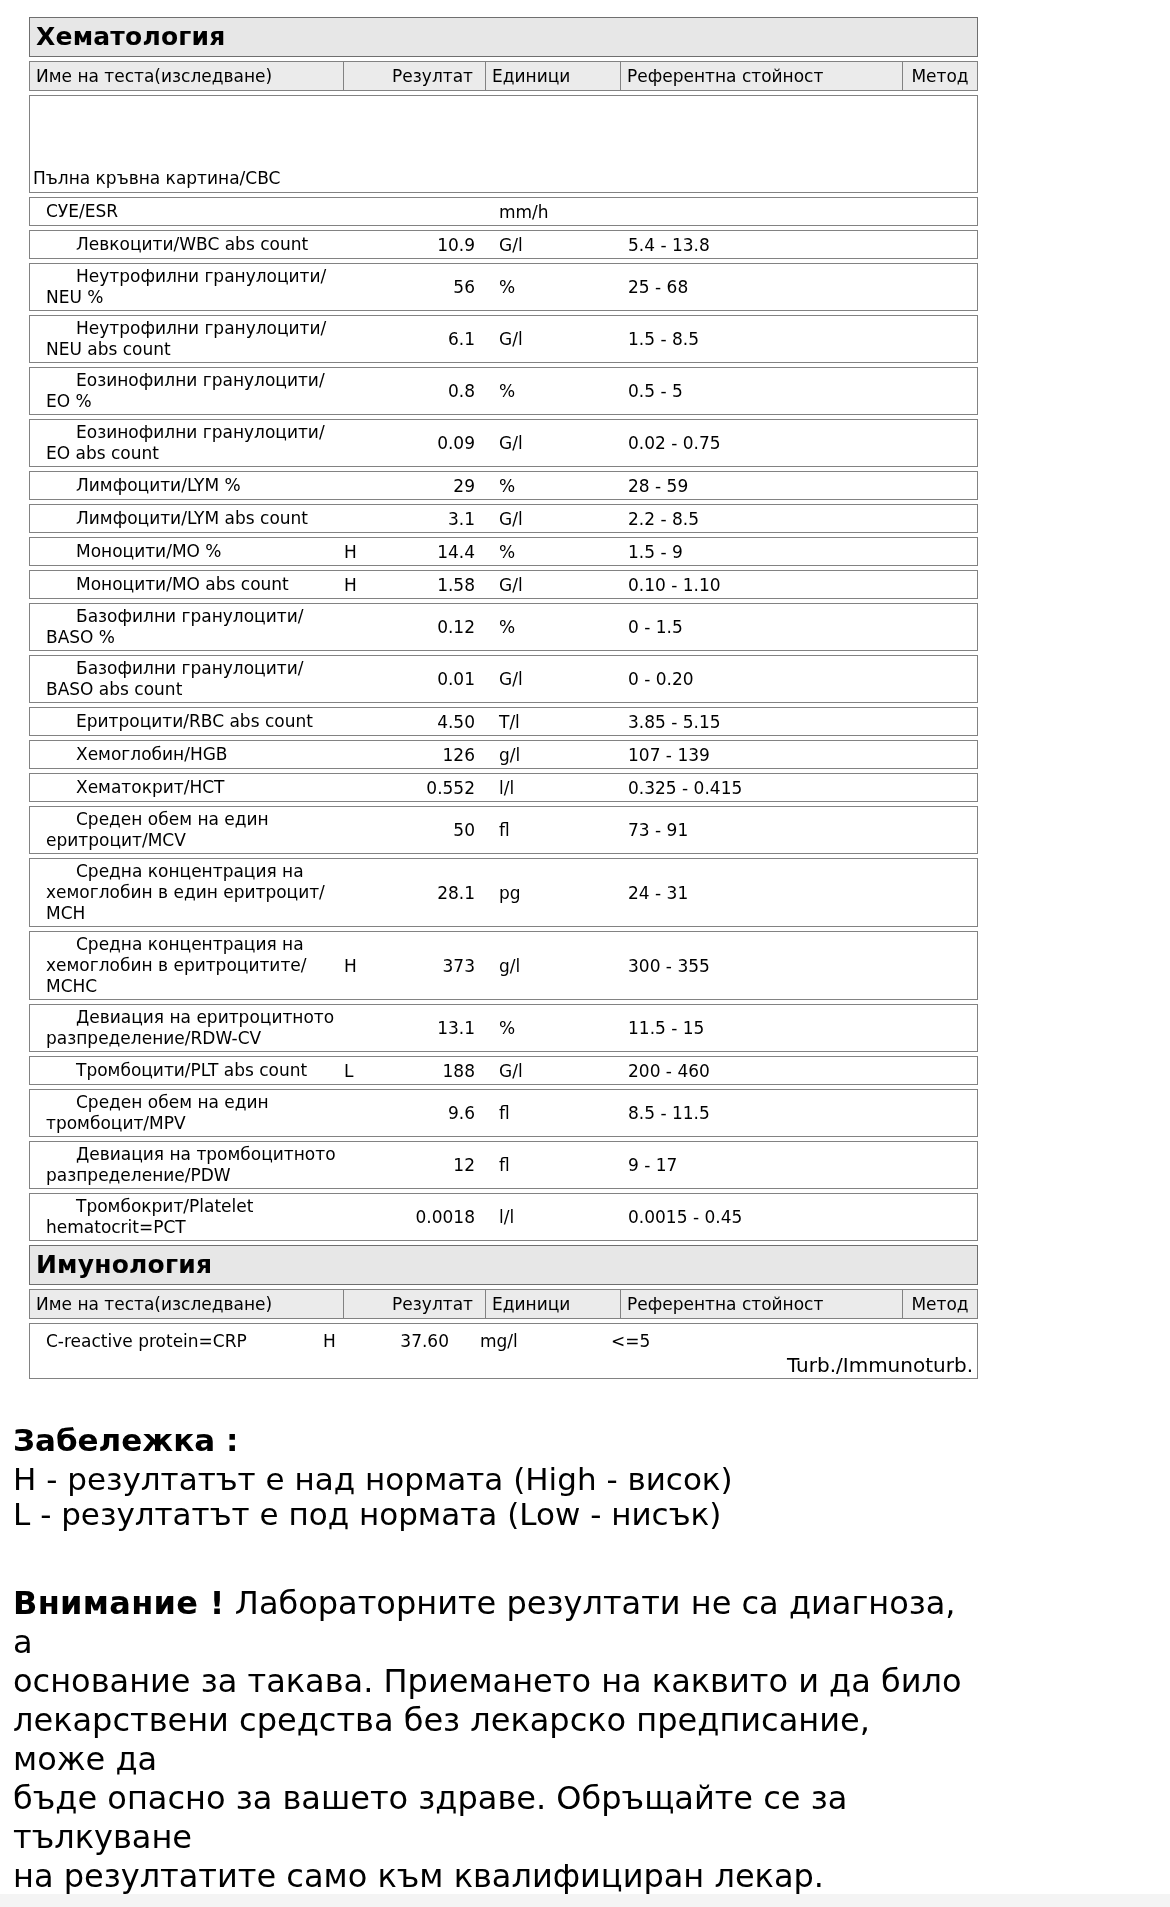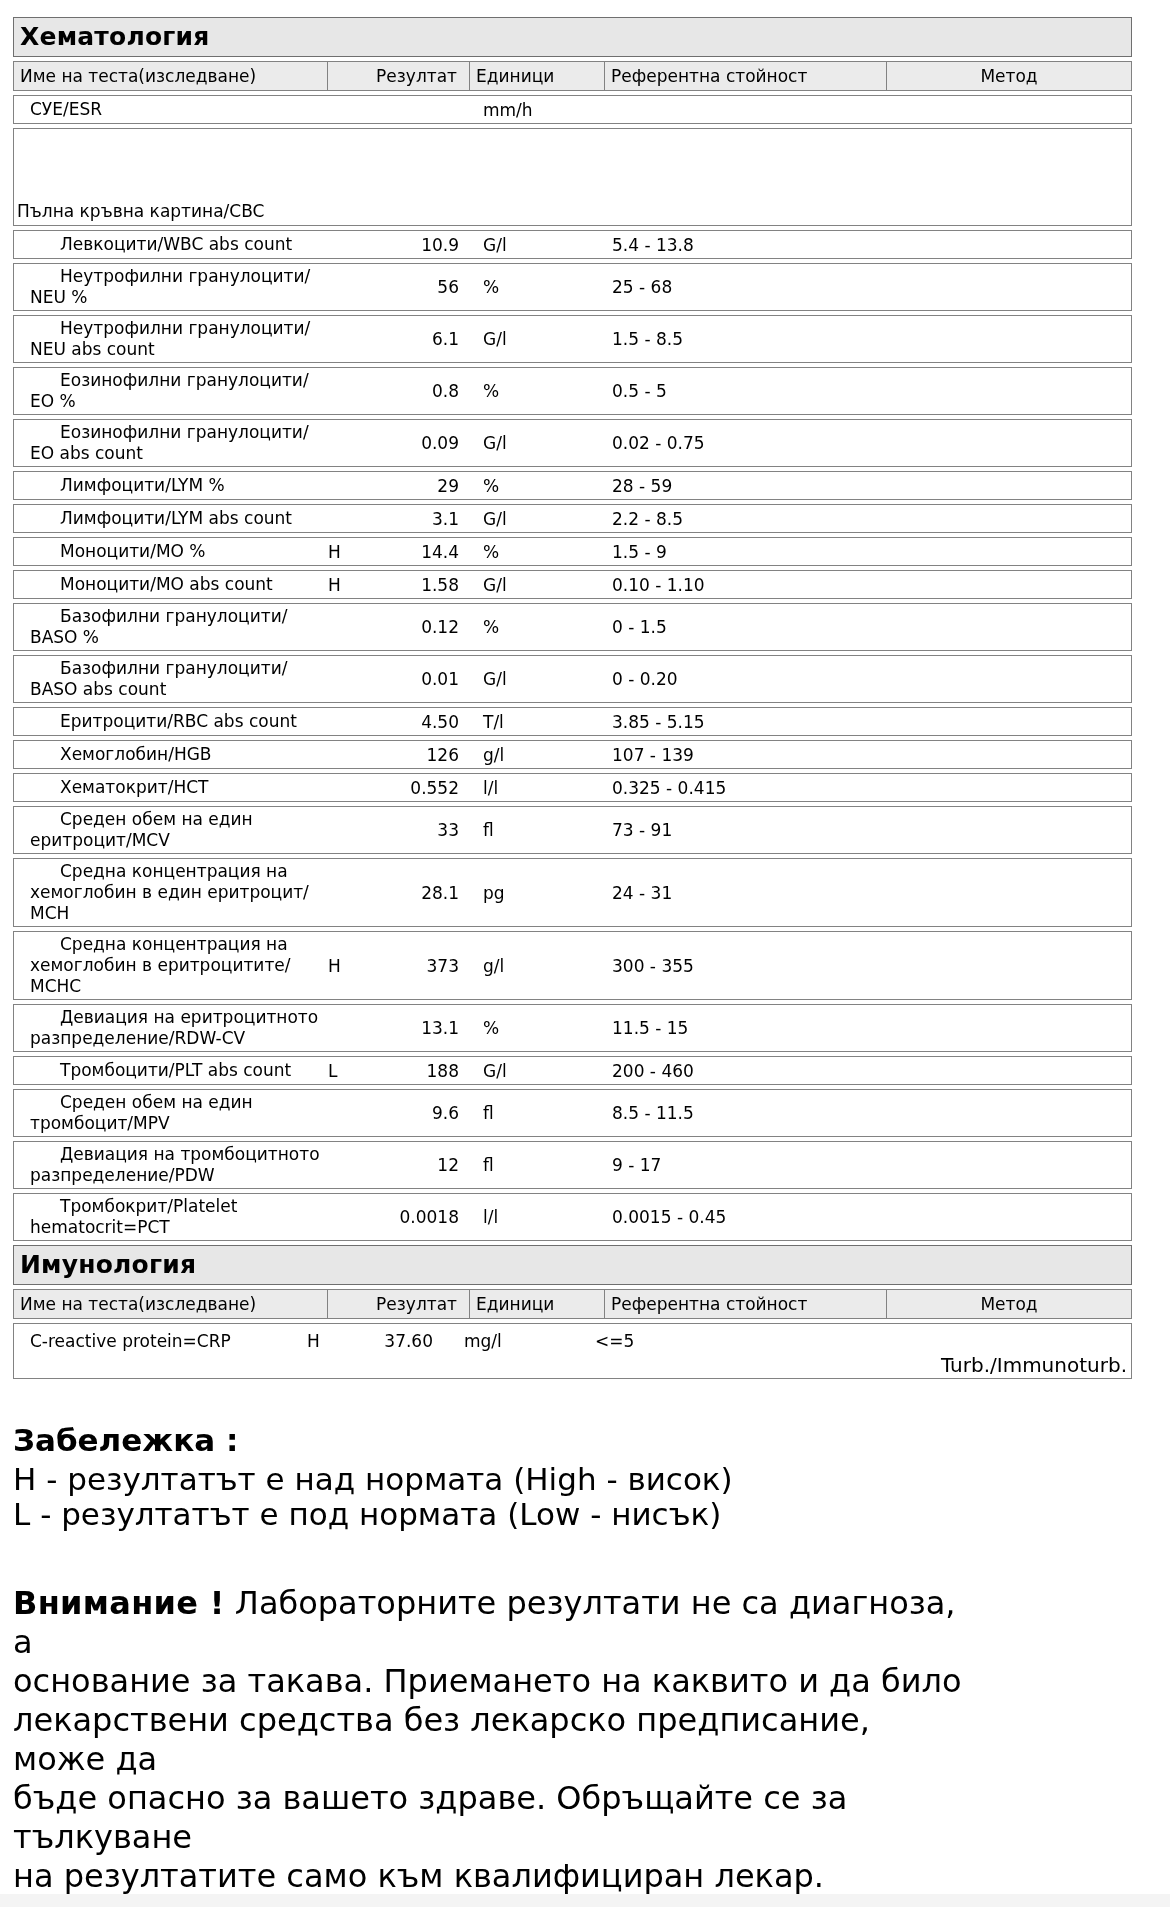--- a/index.html
+++ b/index.html
@@ -9,21 +9,21 @@
     --bottom-bar:#f4f4f4;
     --text:#000000;
   }
   html,body{margin:0;padding:0;}
   body{
     width:1170px;height:1907px;position:relative;overflow:hidden;
     background:#ffffff;color:var(--text);
     font-family:"DejaVu Sans","Liberation Sans",sans-serif;
   }
   .doc{padding:13px 0 0 13px;}
-  .tbl{width:1119px;}
+  .tbl{width:949px;margin-left:16px;}
   .titlebar{
     border:1px solid #6f6f6f;
     background:var(--title-bg);
     font-size:25px;font-weight:bold;
     padding:4px 8px 5px 6px;
     margin-top:4px;
     letter-spacing:0.2px;
   }
   .row{
     position:relative;
@@ -104,31 +104,31 @@
   <div id="tables">
       <div class="tbl">
         <div class="titlebar">Хематология</div>
         <div class="row head">
           <div class="hcell h-name">Име на теста(изследване)</div>
           <div class="hcell h-result">Резултат</div>
           <div class="hcell h-units">Единици</div>
           <div class="hcell h-ref">Референтна стойност</div>
           <div class="hcell h-method">Метод</div>
         </div>
+        <div class="row group">
+          <div class="cell name">Пълна кръвна картина/CBC</div>
+        </div>
         <div class="row plain">
           <div class="cell name">СУЕ/ESR</div>
           <div class="cell flag"></div>
           <div class="cell result"></div>
           <div class="cell units">mm/h</div>
           <div class="cell ref"></div>
           <div class="cell method"></div>
         </div>
-        <div class="row group">
-          <div class="cell name">Пълна кръвна картина/CBC</div>
-        </div>
         <div class="row test">
           <div class="cell name">Левкоцити/WBC abs count</div>
           <div class="cell flag"></div>
           <div class="cell result">10.9</div>
           <div class="cell units">G/l</div>
           <div class="cell ref">5.4 - 13.8</div>
           <div class="cell method"></div>
         </div>
         <div class="row test">
           <div class="cell name">Неутрофилни гранулоцити/
@@ -237,21 +237,21 @@
           <div class="cell flag"></div>
           <div class="cell result">0.552</div>
           <div class="cell units">l/l</div>
           <div class="cell ref">0.325 - 0.415</div>
           <div class="cell method"></div>
         </div>
         <div class="row test">
           <div class="cell name">Среден обем на един
 еритроцит/MCV</div>
           <div class="cell flag"></div>
-          <div class="cell result">33</div>
+          <div class="cell result">50</div>
           <div class="cell units">fl</div>
           <div class="cell ref">73 - 91</div>
           <div class="cell method"></div>
         </div>
         <div class="row test">
           <div class="cell name">Средна концентрация на
 хемоглобин в един еритроцит/
 MCH</div>
           <div class="cell flag"></div>
           <div class="cell result">28.1</div>

